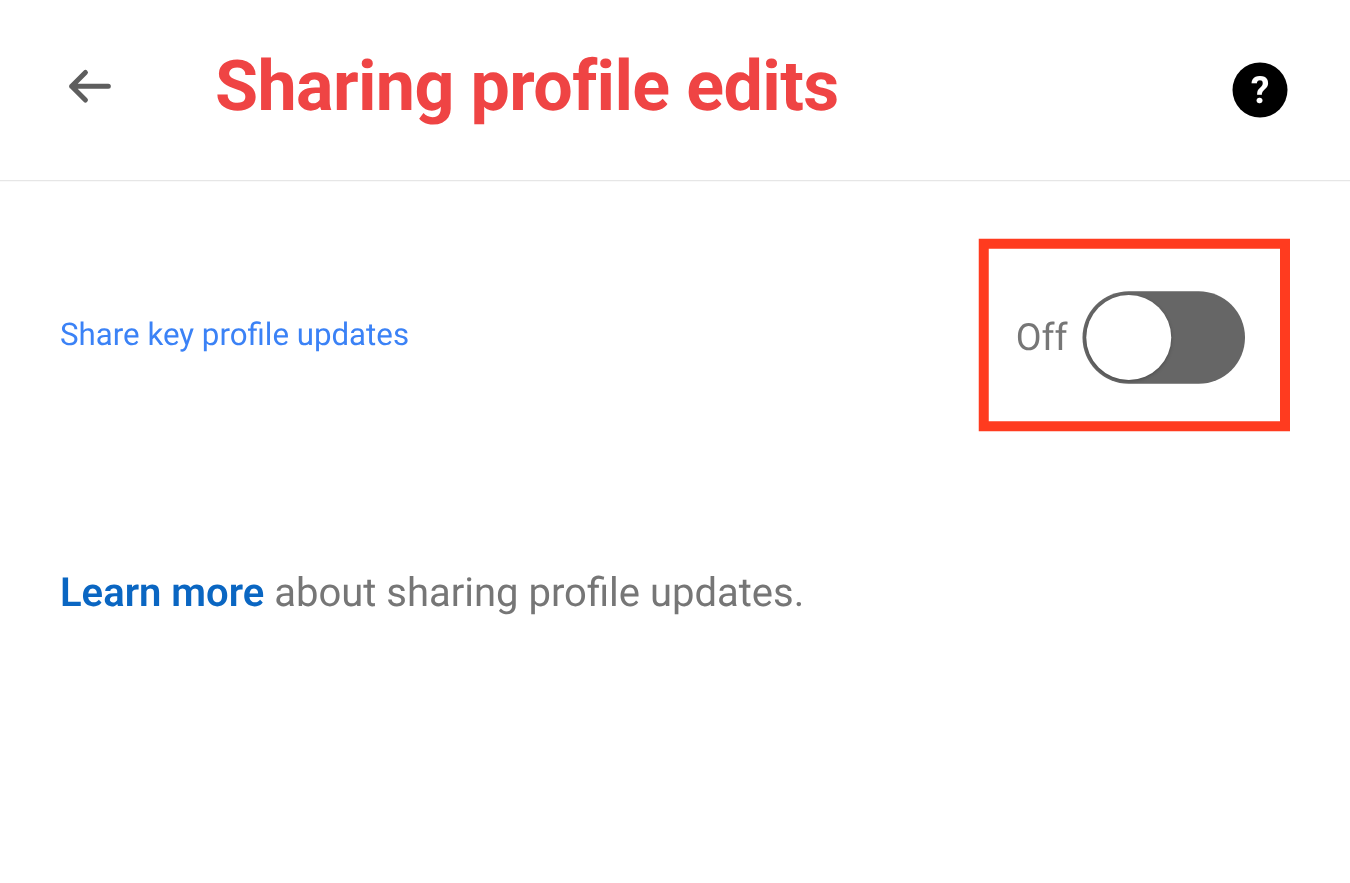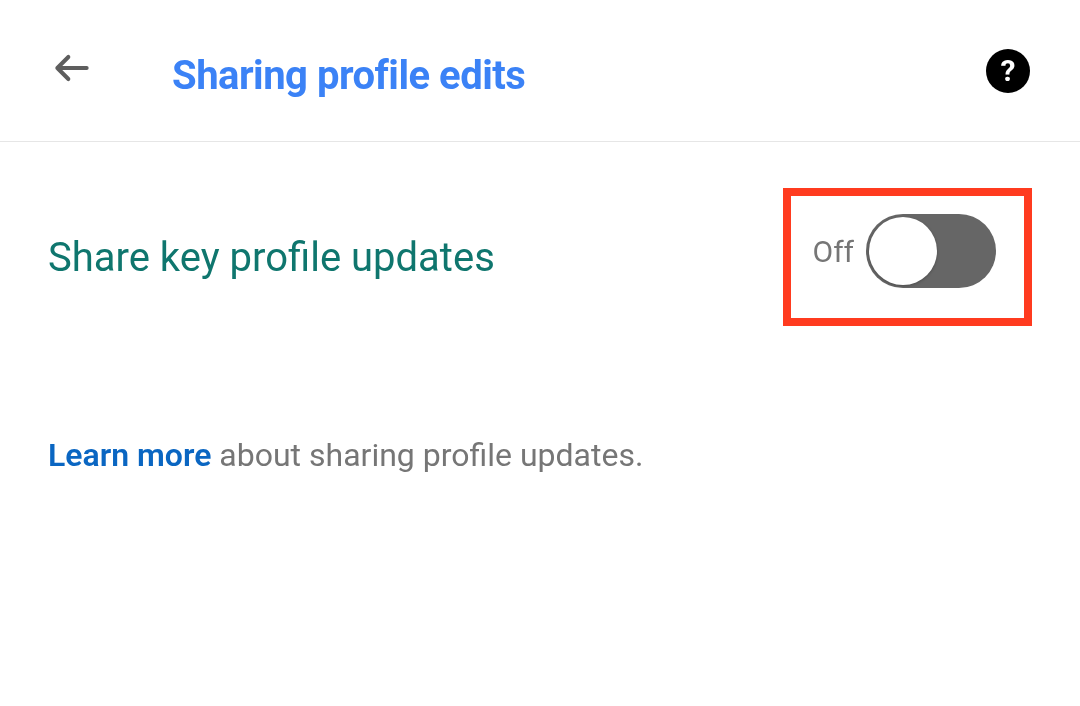--- a/index.html
+++ b/index.html
@@ -29,25 +29,24 @@
       height: 48px;
       cursor: pointer;
       color: #5e5e5e;
       margin-right: 76px;
     }
     .back-btn svg {
       width: 44px;
       height: 44px;
     }
     .title {
-      font-size: 40px;
+      font-size: 56px;
       font-weight: 700;
-      color: #3b82f6;
+      color: #ef4444;
       letter-spacing: -0.5px;
-      margin-top: 16px;
     }
     .help-btn {
       position: absolute;
       right: 50px;
       top: 50%;
       transform: translateY(-50%);
       width: 44px;
       height: 44px;
       border-radius: 50%;
       background: #000000;
@@ -69,28 +68,28 @@
       font-weight: 400;
       margin-bottom: 110px;
     }
     .setting-row {
       display: flex;
       align-items: center;
       justify-content: space-between;
       margin-bottom: 110px;
     }
     .setting-label {
-      font-size: 40px;
-      color: #0f766e;
+      font-size: 25px;
+      color: #3b82f6;
       font-weight: 400;
     }
     .toggle-wrap {
       display: flex;
       align-items: center;
-      padding: 18px 28px 30px 22px;
+      padding: 34px 28px 30px 22px;
       border: 8px solid #ff3b1f;
     }
     .toggle-state {
       font-size: 30px;
       color: #767676;
       margin-right: 12px;
     }
     .toggle {
       width: 130px;
       height: 74px;

